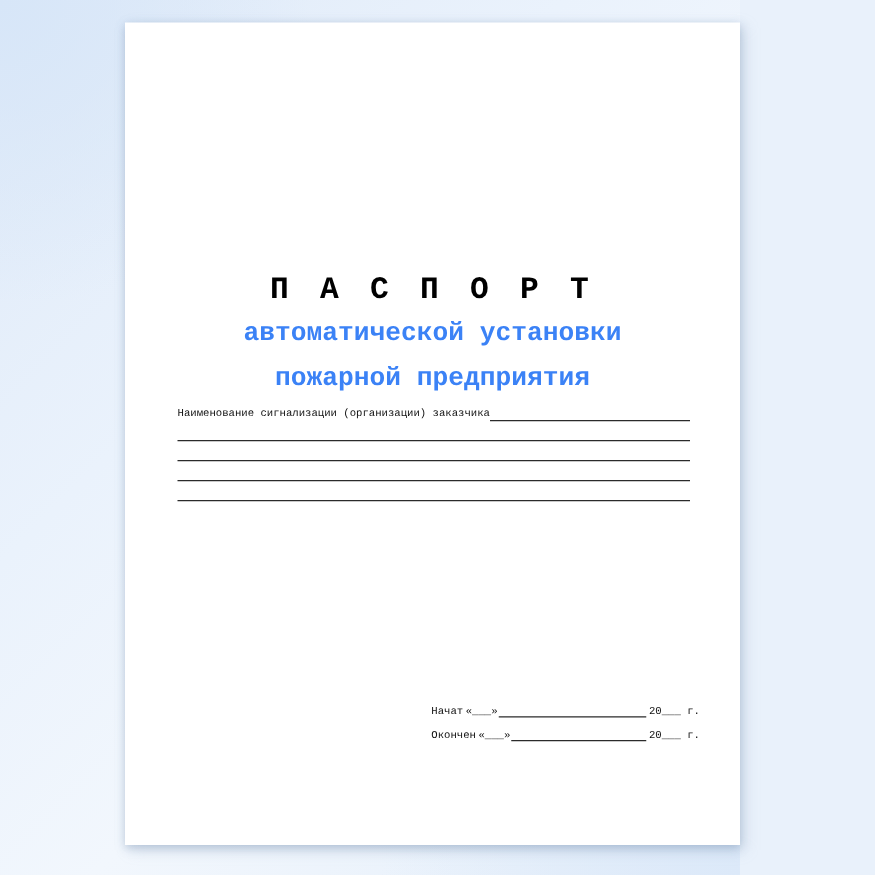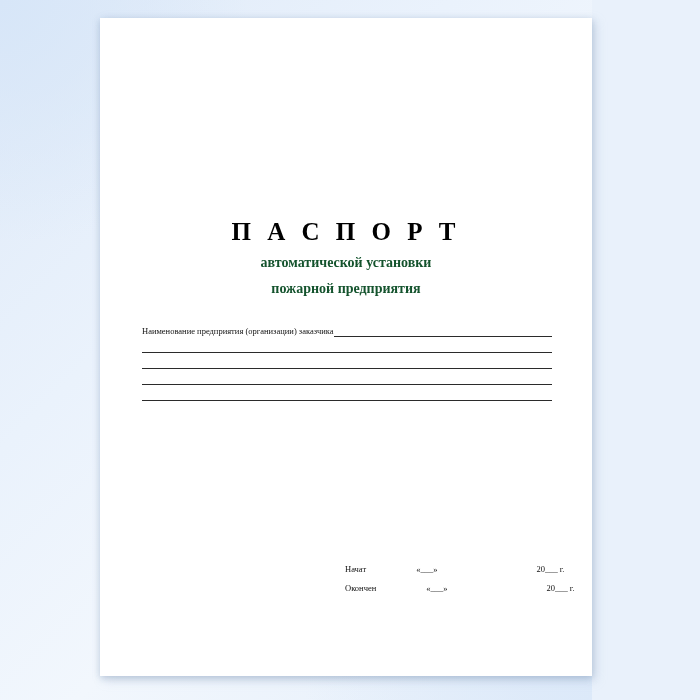--- a/index.html
+++ b/index.html
@@ -11,20 +11,21 @@
     height: 700px;
     background: #e9f1fb;
     font-family: "Liberation Serif", serif;
     overflow: hidden;
   }
   .stage {
     position: relative;
     width: 592px;
     height: 700px;
     background: linear-gradient(135deg, #dfeaf8 0%, #eaf2fc 35%, #f2f7fd 60%, #e4eefa 100%);
+    font-family: Liberation Mono, monospace;
   }
   
   .bg-corner-tl {
     position: absolute;
     left: 0; top: 0;
     width: 260px; height: 240px;
     background: radial-gradient(circle at 0 0, #d7e6f8 0%, rgba(215,230,248,0) 70%);
   }
   .bg-corner-br {
     position: absolute;
@@ -58,23 +59,23 @@
     text-align: center;
   }
   .title-main {
     font-size: 25px;
     font-weight: bold;
     letter-spacing: 5px;
     color: #000;
     line-height: 1.25;
   }
   .title-sub {
-    font-size: 14px;
+    font-size: 21px;
     font-weight: bold;
-    color: #14532d;
+    color: #3b82f6;
     line-height: 1.42;
     margin-top: 6px;
   }
   .org-block {
     position: absolute;
     left: 42px;
     top: 308px;
     width: 410px;
   }
   .org-line-first {
@@ -104,21 +105,20 @@
     top: 546px;
     width: 215px;
     font-size: 8.5px;
     color: #111;
   }
   .footer-row {
     display: flex;
     align-items: flex-end;
     white-space: nowrap;
     margin-bottom: 9px;
-    gap: 48px;
   }
   .footer-label {
     flex: 0 0 auto;
     padding-right: 2px;
   }
   .footer-quote {
     flex: 0 0 auto;
   }
   .footer-rule {
     flex: 1 1 auto;
@@ -143,21 +143,21 @@
   <div class="page">
 
     <div class="title-block">
       <div class="title-main">П А С П О Р Т</div>
       <div class="title-sub">автоматической установки</div>
       <div class="title-sub">пожарной предприятия</div>
     </div>
 
     <div class="org-block">
       <div class="org-line-first">
-        <span class="org-label">Наименование предприятия (организации) заказчика</span>
+        <span class="org-label">Наименование сигнализации (организации) заказчика</span>
         <span class="rule"></span>
       </div>
       <div class="rule-row"></div>
       <div class="rule-row"></div>
       <div class="rule-row"></div>
       <div class="rule-row"></div>
     </div>
 
     <div class="footer-block">
       <div class="footer-row">

